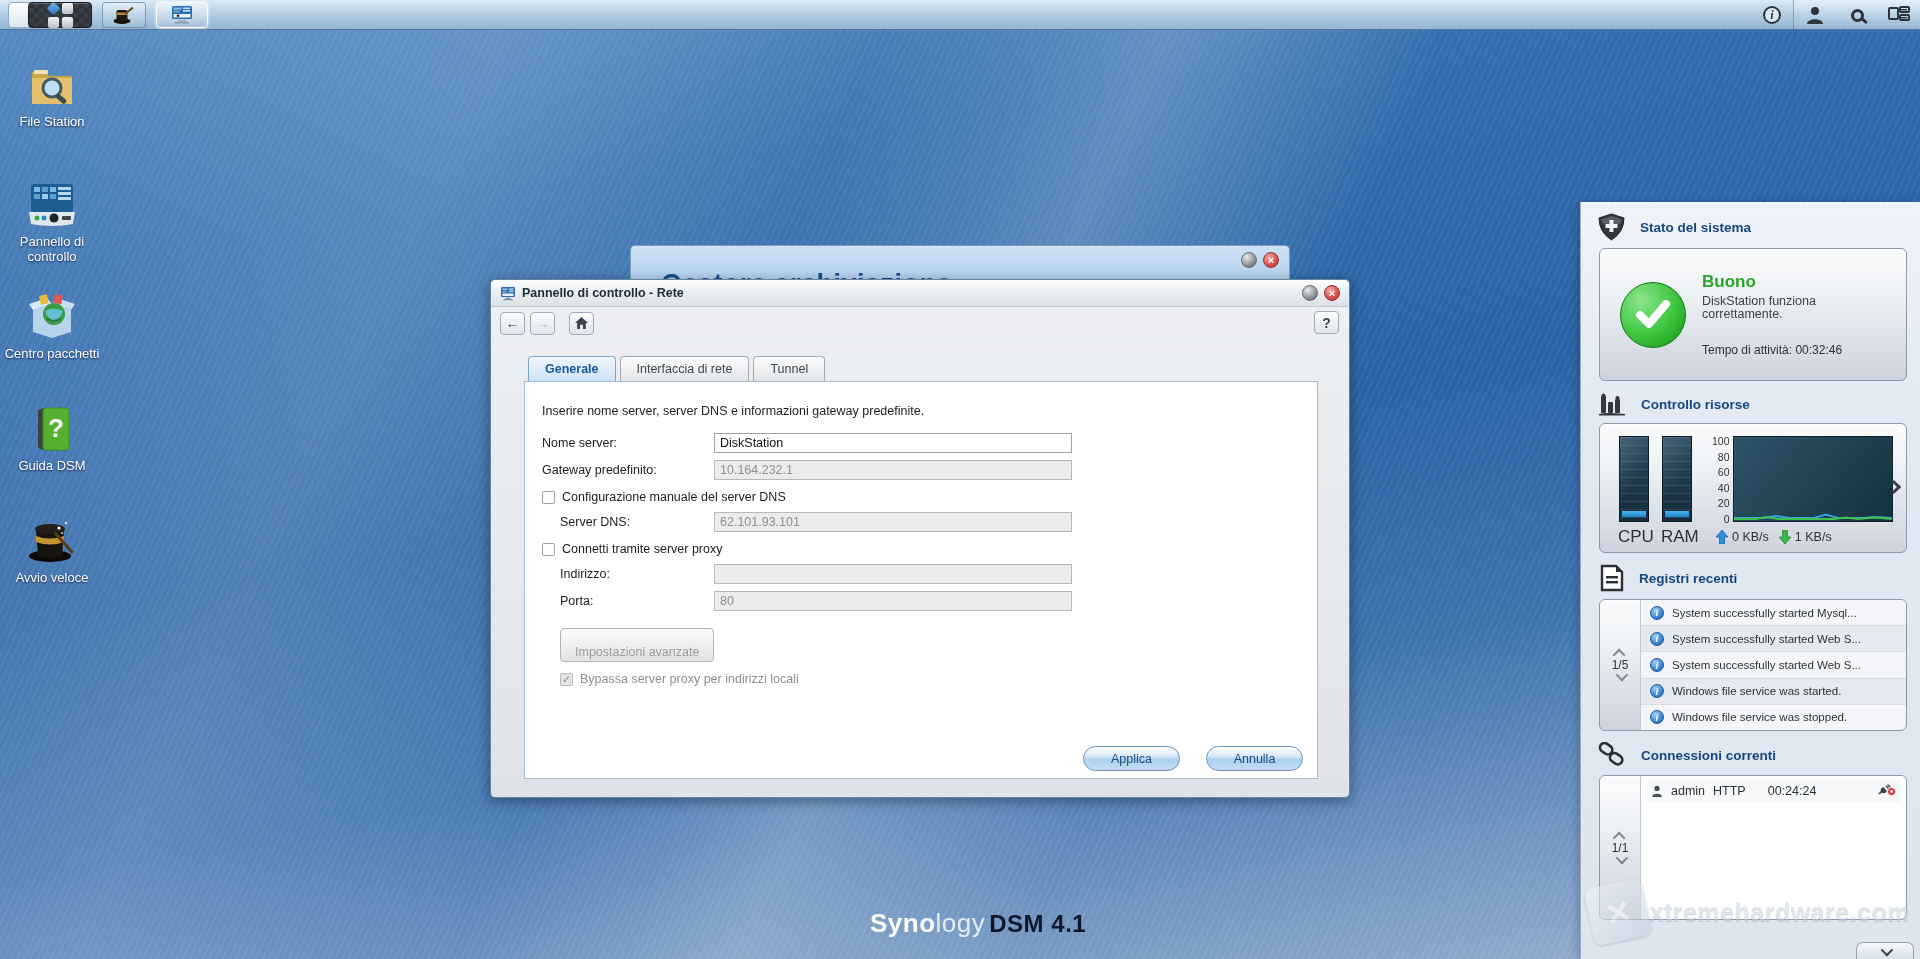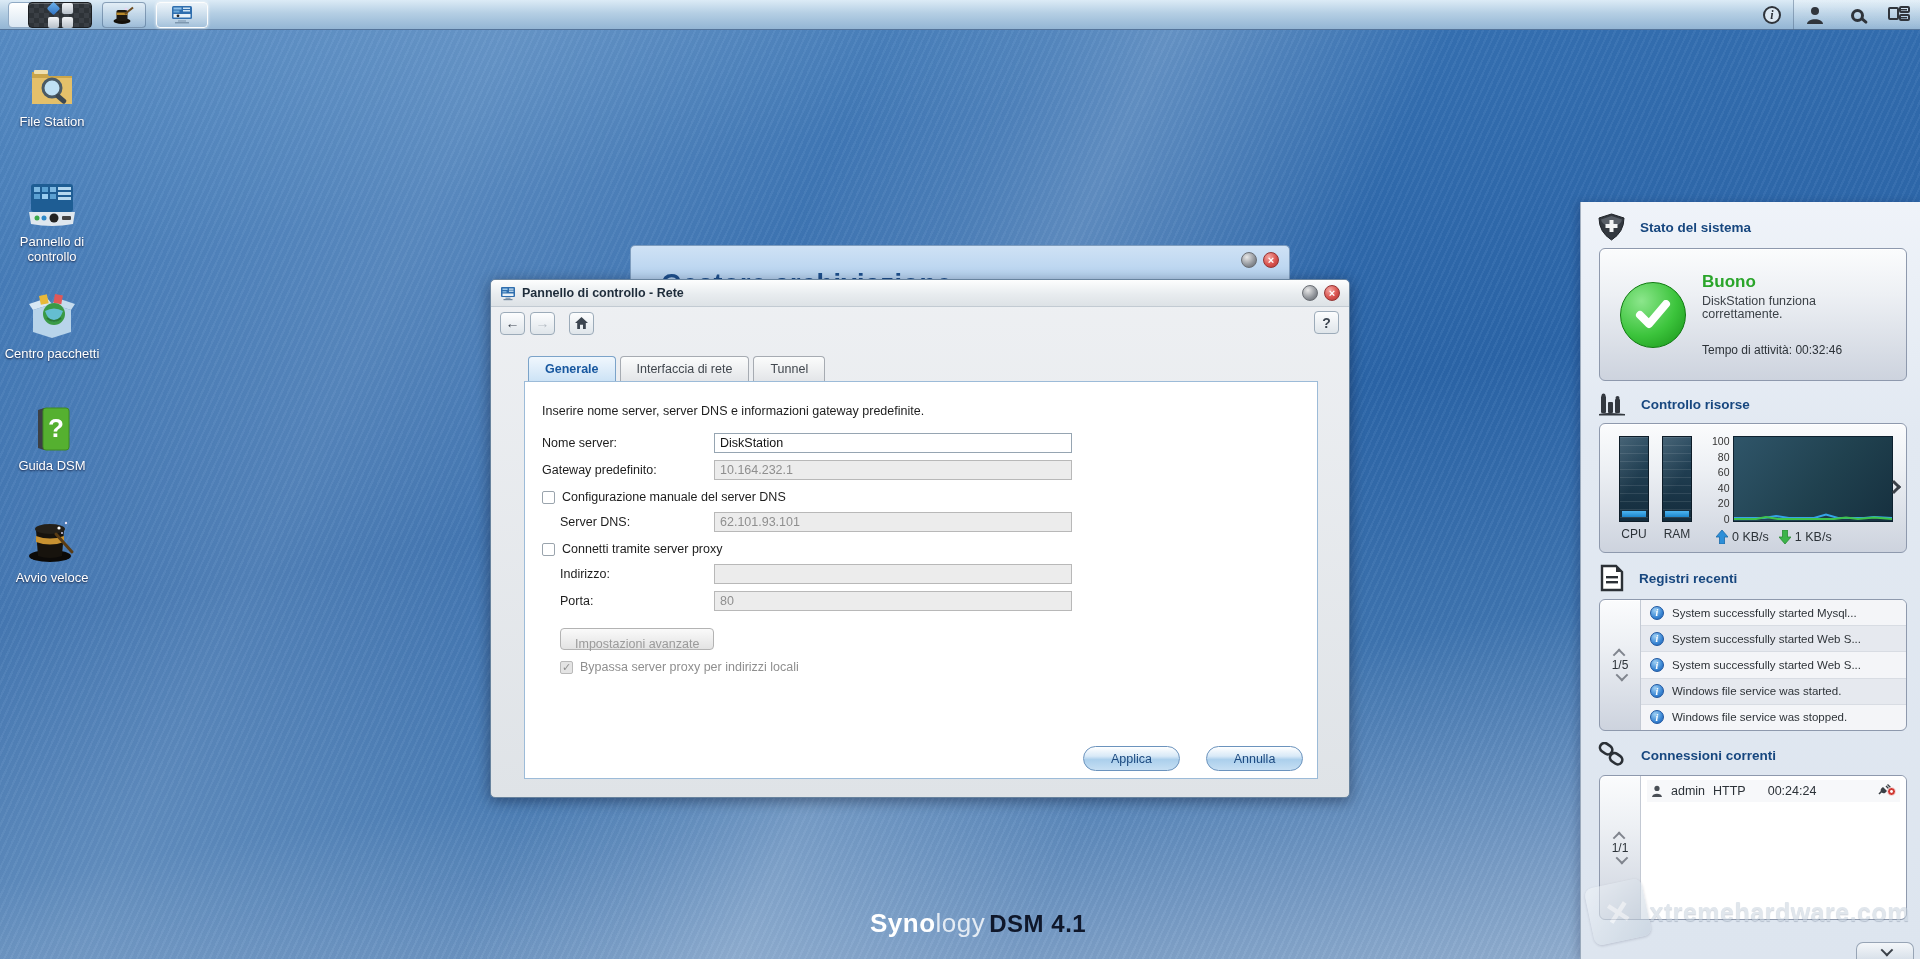--- a/index.html
+++ b/index.html
@@ -83,21 +83,21 @@
   .frow { display:flex; align-items:center; margin-bottom:7px; }
   .frow .lbl { width:172px; }
   .frow .lbl.indent { margin-left:18px; width:154px; }
   .tinput { width:358px; height:20px; border:1px solid #96a5b2; background:#fff; padding:0 5px;
     font:12.5px "Liberation Sans",sans-serif; color:#111; }
   .tinput.disabled { background:#ececec; border-color:#b8b8b8; color:#8f8f8f; }
   .chkrow { display:flex; align-items:center; gap:7px; margin:10px 0 8px; }
   .chk { width:13px; height:13px; border:1px solid #9aa4ad; background:#fff; border-radius:2px;
     display:flex; align-items:center; justify-content:center; font-size:11px; line-height:11px; }
   .chk.disabled { background:#e4e4e4; border-color:#b9b9b9; color:#8f8f8f; }
-  .adv-btn { margin:10px 0 10px 18px; height:22px; padding:8px 14px; border:1px solid #b3b3b3; border-radius:4px;
+  .adv-btn { margin:10px 0 10px 18px; height:22px; padding:16px 14px; border:1px solid #b3b3b3; border-radius:4px;
     background:linear-gradient(180deg,#fafafa,#e3e3e3); color:#9b9b9b; font-size:12.5px; }
   .bypass { margin-left:18px; color:#8f8f8f; }
   .dlg-actions { position:absolute; right:14px; bottom:7px; display:flex; gap:26px; }
   .pill-btn { min-width:97px; height:25px; border-radius:13px; border:1px solid #6b93bd; font-size:12.5px; color:#1c4a80;
     background:linear-gradient(180deg,#ffffff 0%,#d8e9f7 40%,#abcfec 55%,#c6dff3 100%);
     display:flex; align-items:center; justify-content:center; }
 
   
   .sidebar { position:absolute; left:1580px; top:202px; width:340px; height:757px; z-index:20;
     background:linear-gradient(180deg,#eff3f9 0%,#e2e9f2 30%,#dde5ef 100%);
@@ -117,21 +117,21 @@
   .status-uptime { color:#2c3238; font-size:12px; margin-top:22px; }
 
   .card.res { height:130px; padding:12px 6px 0 18px; display:flex; }
   .gauge-wrap { width:32px; margin-right:11px; text-align:center; }
   .gauge { position:relative; width:30px; height:86px; margin:0 auto; border:1px solid #0d1c28;
     background:
       repeating-linear-gradient(180deg, rgba(255,255,255,0.10) 0 1px, rgba(255,255,255,0) 1px 8px),
       linear-gradient(125deg, rgba(255,255,255,0.15), rgba(255,255,255,0) 55%),
       linear-gradient(180deg,#27495f,#142c3c); }
   .gauge .fill { position:absolute; left:2px; right:2px; bottom:4px; height:6px; background:linear-gradient(180deg,#4db4f0,#1d86cc); }
-  .gauge-wrap .glabel { margin-top:5px; font-size:12px; color:#2c3238; }
+  .gauge-wrap .glabel { margin-top:5px; font-size:17px; color:#2c3238; }
   .netchart { display:flex; margin-left:8px; }
   .yticks { display:flex; flex-direction:column; justify-content:space-between; height:88px; padding-right:3px; }
   .yticks span { font-size:10.5px; color:#333; text-align:right; line-height:10px; }
   .chartbox { width:160px; height:86px; border:1px solid #0e2230;
     background:linear-gradient(130deg,#2f5569 0%,#20414f 55%,#16303f 100%); position:relative; overflow:hidden; }
   .chartbox svg { position:absolute; left:0; bottom:0; }
   .kbs { display:flex; align-items:center; gap:4px; margin:6px 0 0 12px; font-size:12.5px; color:#2c3238; }
   .chev-right { position:absolute; right:7px; top:58px; width:10px; height:10px;
     border-right:3px solid #3a4048; border-top:3px solid #3a4048; transform:rotate(45deg); }
 

